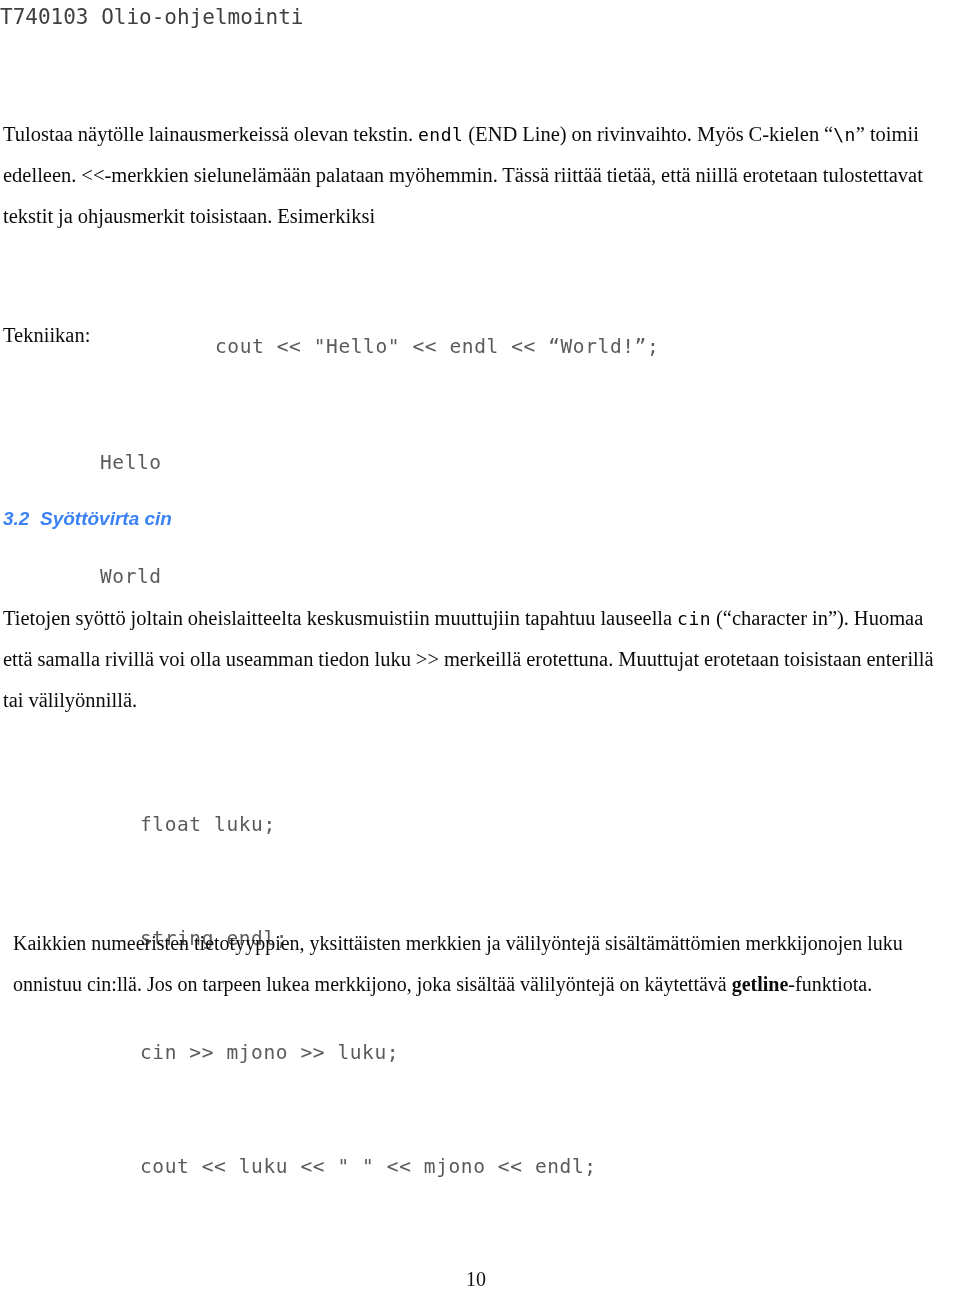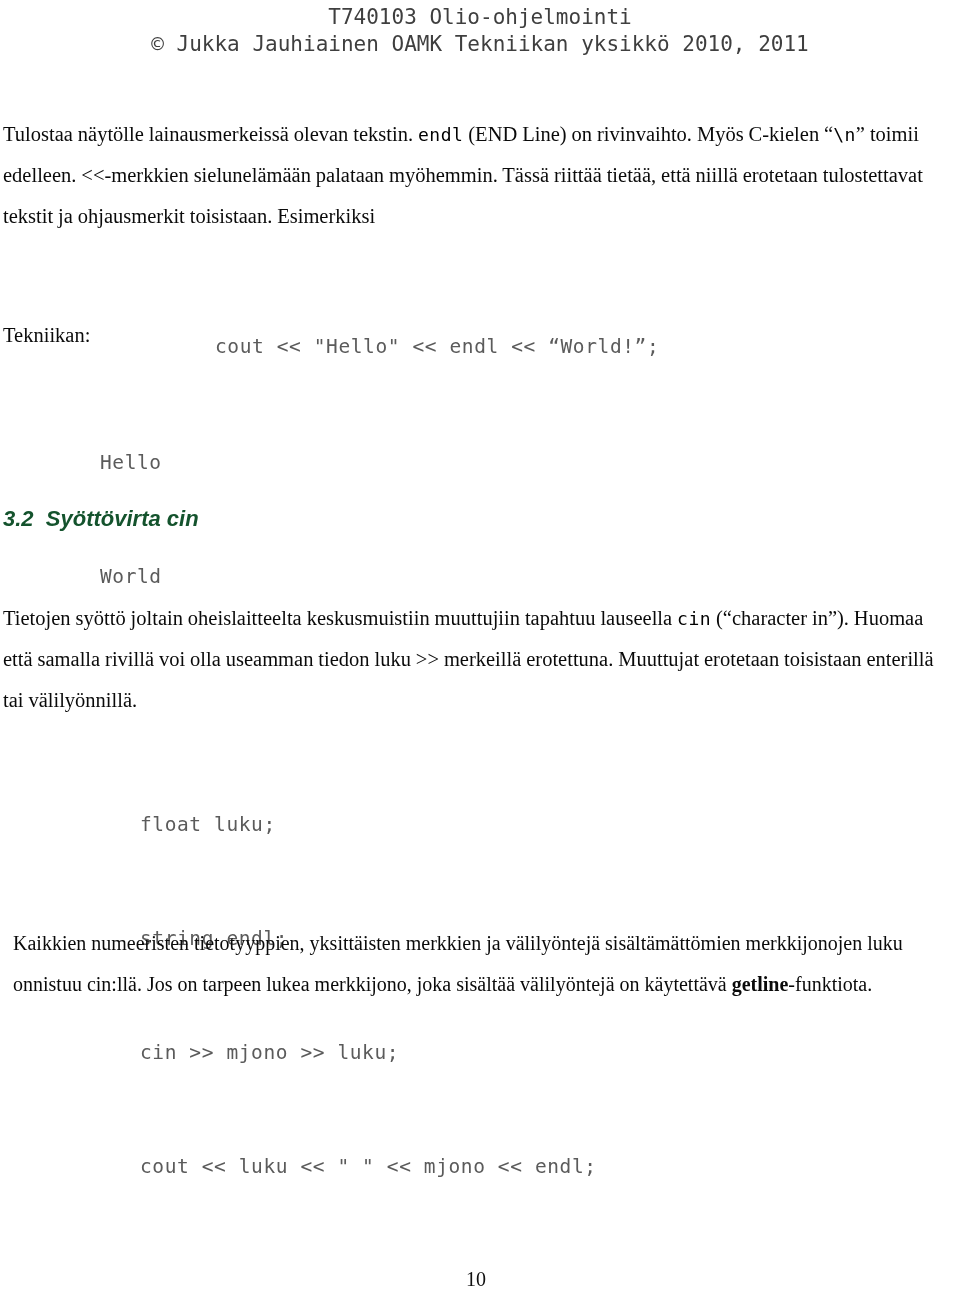--- a/index.html
+++ b/index.html
@@ -15,21 +15,21 @@
     overflow: hidden;
     box-sizing: border-box;
   }
 
   
   .doc-header {
     position: absolute;
     left: 0;
     top: 4px;
     width: 960px;
-    text-align: center;
+    text-align: left;
     font-family: "DejaVu Sans Mono", "Liberation Mono", monospace;
     font-size: 21px;
     line-height: 27px;
     color: #3f3f3f;
     letter-spacing: 0px;
   }
   .doc-header .hline { display: block; white-space: pre; }
 
   
   .body-serif {
@@ -74,23 +74,23 @@
   }
   .code-block .cline { display: block; white-space: pre; }
 
   
   .sec-heading {
     position: absolute;
     left: 3px;
     font-family: "Liberation Sans", "DejaVu Sans", sans-serif;
     font-weight: bold;
     font-style: italic;
-    font-size: 22px;
+    font-size: 19px;
     line-height: 28px;
-    color: #14532d;
+    color: #3b82f6;
     white-space: pre;
   }
 
   
   .label-serif {
     position: absolute;
     left: 3px;
     font-family: "Liberation Serif", "DejaVu Serif", serif;
     font-size: 20.5px;
     line-height: 30px;
@@ -111,21 +111,20 @@
 
   b.bold-sans { font-weight: bold; }
 </style>
 </head>
 <body>
 
 <div class="page">
 
   <div class="doc-header">
     <span class="hline">T740103 Olio-ohjelmointi</span>
-    <span class="hline">© Jukka Jauhiainen OAMK Tekniikan yksikkö 2010, 2011</span>
   </div>
 
   <div class="body-serif" style="top:114px;">
     <span>Tulostaa näytölle lainausmerkeissä olevan tekstin. </span><code class="inl">endl</code><span>  (END Line) on rivinvaihto. Myös C-kielen “</span><code class="inl">\n</code><span>” toimii edelleen. &lt;&lt;-merkkien sielunelämään palataan myöhemmin. Tässä riittää tietää, että niillä erotetaan tulostettavat tekstit ja ohjausmerkit toisistaan. Esimerkiksi</span>
   </div>
 
   <div class="code-block" style="left:215px; top:252px;">
     <span class="cline">cout &lt;&lt; "Hello" &lt;&lt; endl &lt;&lt; “World!”;</span>
   </div>
 

